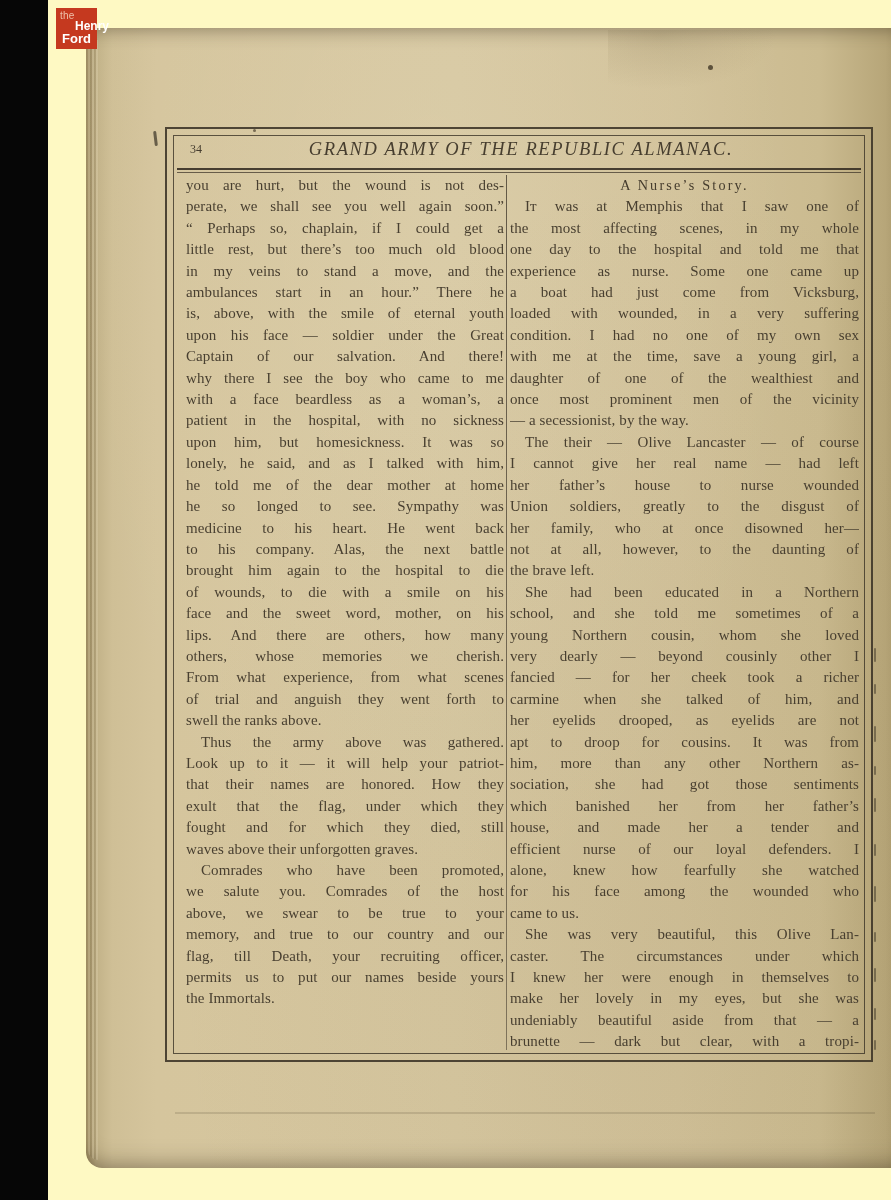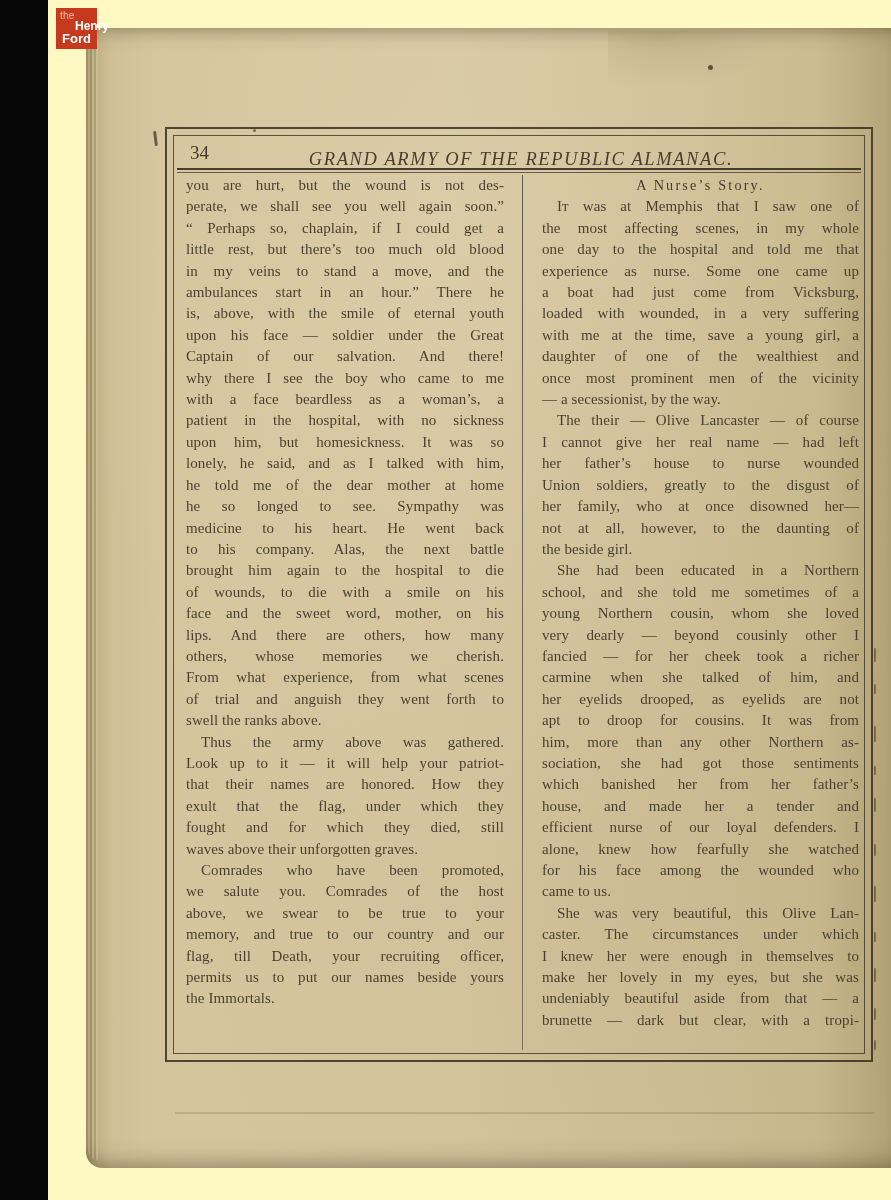--- a/index.html
+++ b/index.html
@@ -25,26 +25,26 @@
         font-family:"Liberation Sans","DejaVu Sans",sans-serif;color:#fff;}
   .logo .the{position:absolute;left:4px;top:2px;font-size:10px;color:#efc2ab;letter-spacing:.2px;}
   .logo .l1{position:absolute;left:13px;top:11px;font-size:12px;font-weight:bold;padding-left:6px;}
   .logo .l2{position:absolute;left:6px;top:23px;font-size:13px;font-weight:bold;}
   
   .frame-outer{position:absolute;left:117px;top:127px;width:704px;height:931px;
     border:2px solid rgba(58,50,38,.88);}
   .frame-inner{position:absolute;left:6px;top:6px;right:6px;bottom:6px;
     border:1px solid rgba(58,50,38,.8);}
   .hdr-row{position:absolute;top:3px;left:14px;right:10px;height:26px;}
-  .pageno{position:absolute;left:2px;top:3px;font-size:19px;color:#453c2e;}
-  .hdr-title{position:absolute;left:0;right:0;top:10px;text-align:center;font-style:italic;
+  .pageno{position:absolute;left:2px;top:3px;font-size:12px;color:#453c2e;}
+  .hdr-title{position:absolute;left:0;right:0;top:0;text-align:center;font-style:italic;
     font-size:18.5px;letter-spacing:1.6px;color:#473e2f;}
   .hdr-rule{position:absolute;top:32px;left:3px;right:3px;height:2px;
     border-top:2px solid rgba(55,47,36,.9);border-bottom:1px solid rgba(55,47,36,.7);}
-  .columns{position:absolute;top:39px;left:0;right:0;bottom:3px;display:flex;gap:16px;}
+  .columns{position:absolute;top:39px;left:0;right:0;bottom:3px;display:flex;}
   .col-left{width:318px;margin-left:12px;}
   .col-divider{width:1px;background:linear-gradient(rgba(58,50,38,.75),rgba(58,50,38,.55));margin:0 3px 0 2px;}
   .col-right{flex:1;margin-right:5px;}
   
   .para{margin:0;}
   .line{height:21.42px;line-height:21.42px;font-size:15px;color:#483f30;
     text-align:justify;text-align-last:justify;overflow:hidden;letter-spacing:.1px;}
   .line.end{text-align-last:left;}
   .line.indent{text-indent:15px;}
   .col-heading{height:21.42px;line-height:21.42px;text-align:center;font-size:14.2px;
@@ -137,33 +137,34 @@
         <div class="col-right">
           <div class="col-heading">A Nurse’s Story.</div>
           <div>
               <div class="para">
                 <div class="line indent">Iᴛ was at Memphis that I saw one of</div>
                 <div class="line">the most affecting scenes, in my whole</div>
                 <div class="line">one day to the hospital and told me that</div>
                 <div class="line">experience as nurse. Some one came up</div>
                 <div class="line">a boat had just come from Vicksburg,</div>
                 <div class="line">loaded with wounded, in a very suffering</div>
+                <div class="line">condition. I had no one of my own sex</div>
                 <div class="line">with me at the time, save a young girl, a</div>
                 <div class="line">daughter of one of the wealthiest and</div>
                 <div class="line">once most prominent men of the vicinity</div>
                 <div class="line end">— a secessionist, by the way.</div>
               </div>
               <div class="para">
                 <div class="line indent">The their — Olive Lancaster — of course</div>
                 <div class="line">I cannot give her real name — had left</div>
                 <div class="line">her father’s house to nurse wounded</div>
                 <div class="line">Union soldiers, greatly to the disgust of</div>
                 <div class="line">her family, who at once disowned her—</div>
                 <div class="line">not at all, however, to the daunting of</div>
-                <div class="line end">the beside girl.</div>
+                <div class="line end">the brave left.</div>
               </div>
               <div class="para">
                 <div class="line indent">She had been educated in a Northern</div>
                 <div class="line">school, and she told me sometimes of a</div>
                 <div class="line">young Northern cousin, whom she loved</div>
                 <div class="line">very dearly — beyond cousinly other I</div>
                 <div class="line">fancied — for her cheek took a richer</div>
                 <div class="line">carmine when she talked of him, and</div>
                 <div class="line">her eyelids drooped, as eyelids are not</div>
                 <div class="line">apt to droop for cousins. It was from</div>

